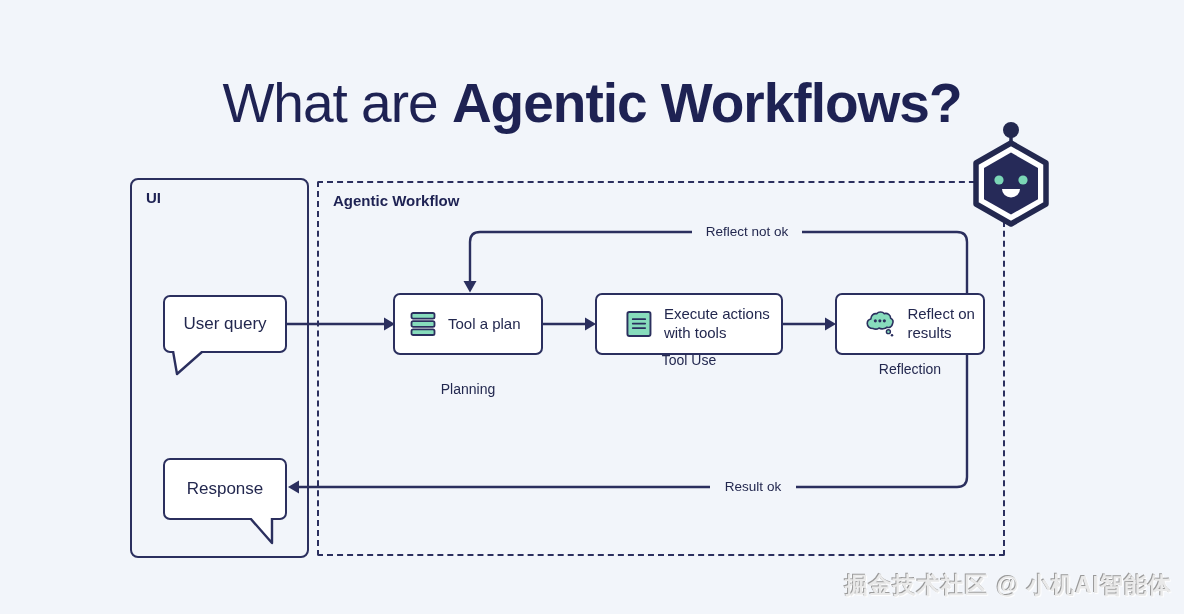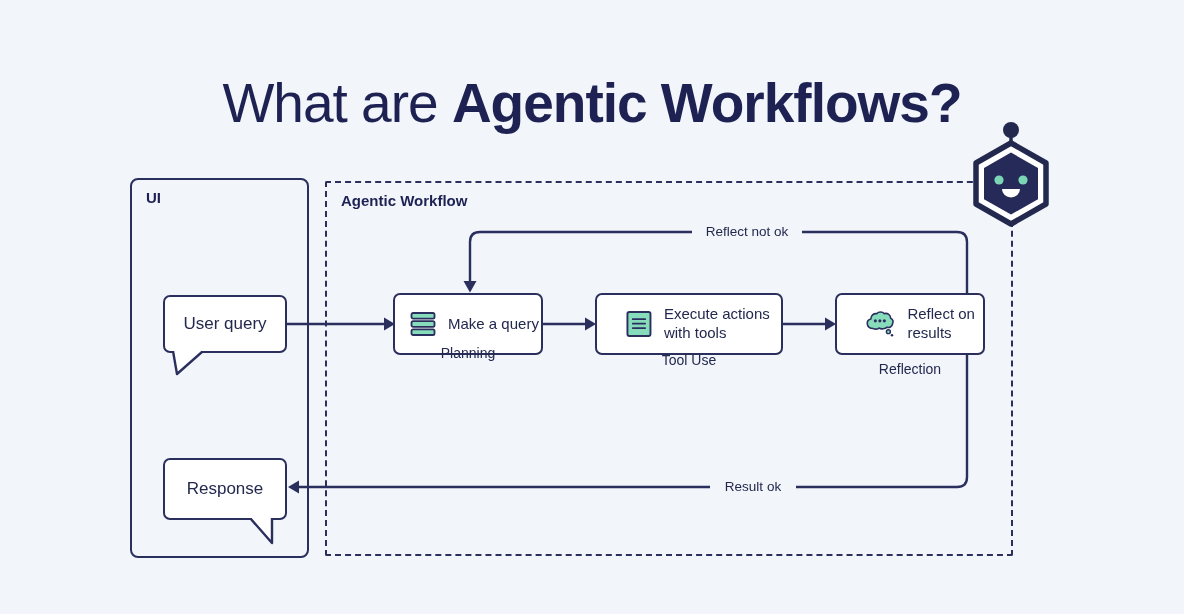--- a/index.html
+++ b/index.html
@@ -19,21 +19,21 @@
   }
   .title .t-regular { font-weight: 400; }
   .title .t-bold { font-weight: 700; }
 
   
   .ui-panel {
     position: absolute; left: 130px; top: 178px; width: 179px; height: 380px;
     border: 2px solid #2b2f5e; border-radius: 8px;
   }
   .wf-panel {
-    position: absolute; left: 325px; top: 181px; width: 688px; height: 375px;
+    position: absolute; left: 317px; top: 181px; width: 688px; height: 375px;
     border: 2px dashed #2b2f5e; border-radius: 2px;
   }
   .panel-label {
     position: absolute; left: 14px; top: 9px;
     font-size: 15px; font-weight: 700; color: #1e2253;
   }
 
   
   .edges { position: absolute; left: 0; top: 0; z-index: 2; }
 
@@ -49,21 +49,21 @@
   .node-execute { left: 595px; top: 293px; width: 188px; height: 62px; padding-left: 29px; gap: 12px; }
   .node-reflect { left: 835px; top: 293px; width: 150px; height: 62px; padding-left: 28px; gap: 10px; }
   .node-text { line-height: 1.25; }
   .node-execute .node-text { width: 122px; }
   .node-reflect .node-text { width: 84px; }
 
   .sublabel {
     position: absolute; z-index: 3; text-align: center;
     font-size: 14px; font-weight: 500; color: #23284f;
   }
-  .sub-planning  { left: 393px; top: 345px; width: 150px; }
+  .sub-planning  { left: 393px; top: 381px; width: 150px; }
   .sub-tooluse   { left: 595px; top: 352px; width: 188px; }
   .sub-reflection{ left: 835px; top: 361px; width: 150px; }
 
   .edge-label {
     position: absolute; z-index: 4; text-align: center;
     background: #f2f5fa; font-size: 13.5px; color: #23284f; padding: 0 6px;
   }
   .lbl-notok { left: 692px; top: 224px; width: 110px; }
   .lbl-ok    { left: 710px; top: 479px; width: 86px; }
 
@@ -128,21 +128,21 @@
   </svg>
 
   <div class="node node-make">
     <svg width="26" height="24" viewBox="0 0 26 24">
       <g fill="#87dcbc" stroke="#2b2f5e" stroke-width="1.8">
         <rect x="1.5" y="1" width="23" height="5.6" rx="1.6"></rect>
         <rect x="1.5" y="9.2" width="23" height="5.6" rx="1.6"></rect>
         <rect x="1.5" y="17.4" width="23" height="5.6" rx="1.6"></rect>
       </g>
     </svg>
-    <span class="node-text">Make a query</span>
+    <span class="node-text">Tool a plan</span>
   </div>
   <div class="sublabel sub-planning">Planning</div>
 
   <div class="node node-execute">
     <svg width="27" height="28" viewBox="0 0 27 28">
       <rect x="1.5" y="1.5" width="24" height="25" rx="2" fill="#87dcbc" stroke="#2b2f5e" stroke-width="2"></rect>
       <g stroke="#2b2f5e" stroke-width="1.8" stroke-linecap="round">
         <line x1="7" y1="9" x2="20" y2="9"></line>
         <line x1="7" y1="13.6" x2="20" y2="13.6"></line>
         <line x1="7" y1="18.2" x2="20" y2="18.2"></line>
@@ -171,14 +171,15 @@
   <svg class="robot" width="94" height="112" viewBox="0 0 94 112">
     <line x1="47" y1="20" x2="47" y2="32" stroke="#23284f" stroke-width="3.5"></line>
     <circle cx="47" cy="14" r="8" fill="#23284f"></circle>
     <polygon points="47,27 82,47 82,88 47,108 12,88 12,47" fill="#ffffff" stroke="#23284f" stroke-width="5.5" stroke-linejoin="round"></polygon>
     <polygon points="47,36.6 74,52 74,83.2 47,98.6 20,83.2 20,52" fill="#262a58"></polygon>
     <circle cx="35" cy="64" r="4.6" fill="#7bd6b6"></circle>
     <circle cx="59" cy="64" r="4.6" fill="#7bd6b6"></circle>
     <path d="M38,73 A9,8.5 0 0 0 56,73 Z" fill="#ffffff"></path>
   </svg>
 
+  <div class="watermark">掘金技术社区 @ 小机AI智能体</div>
 
 </div>
 
 </body></html>

